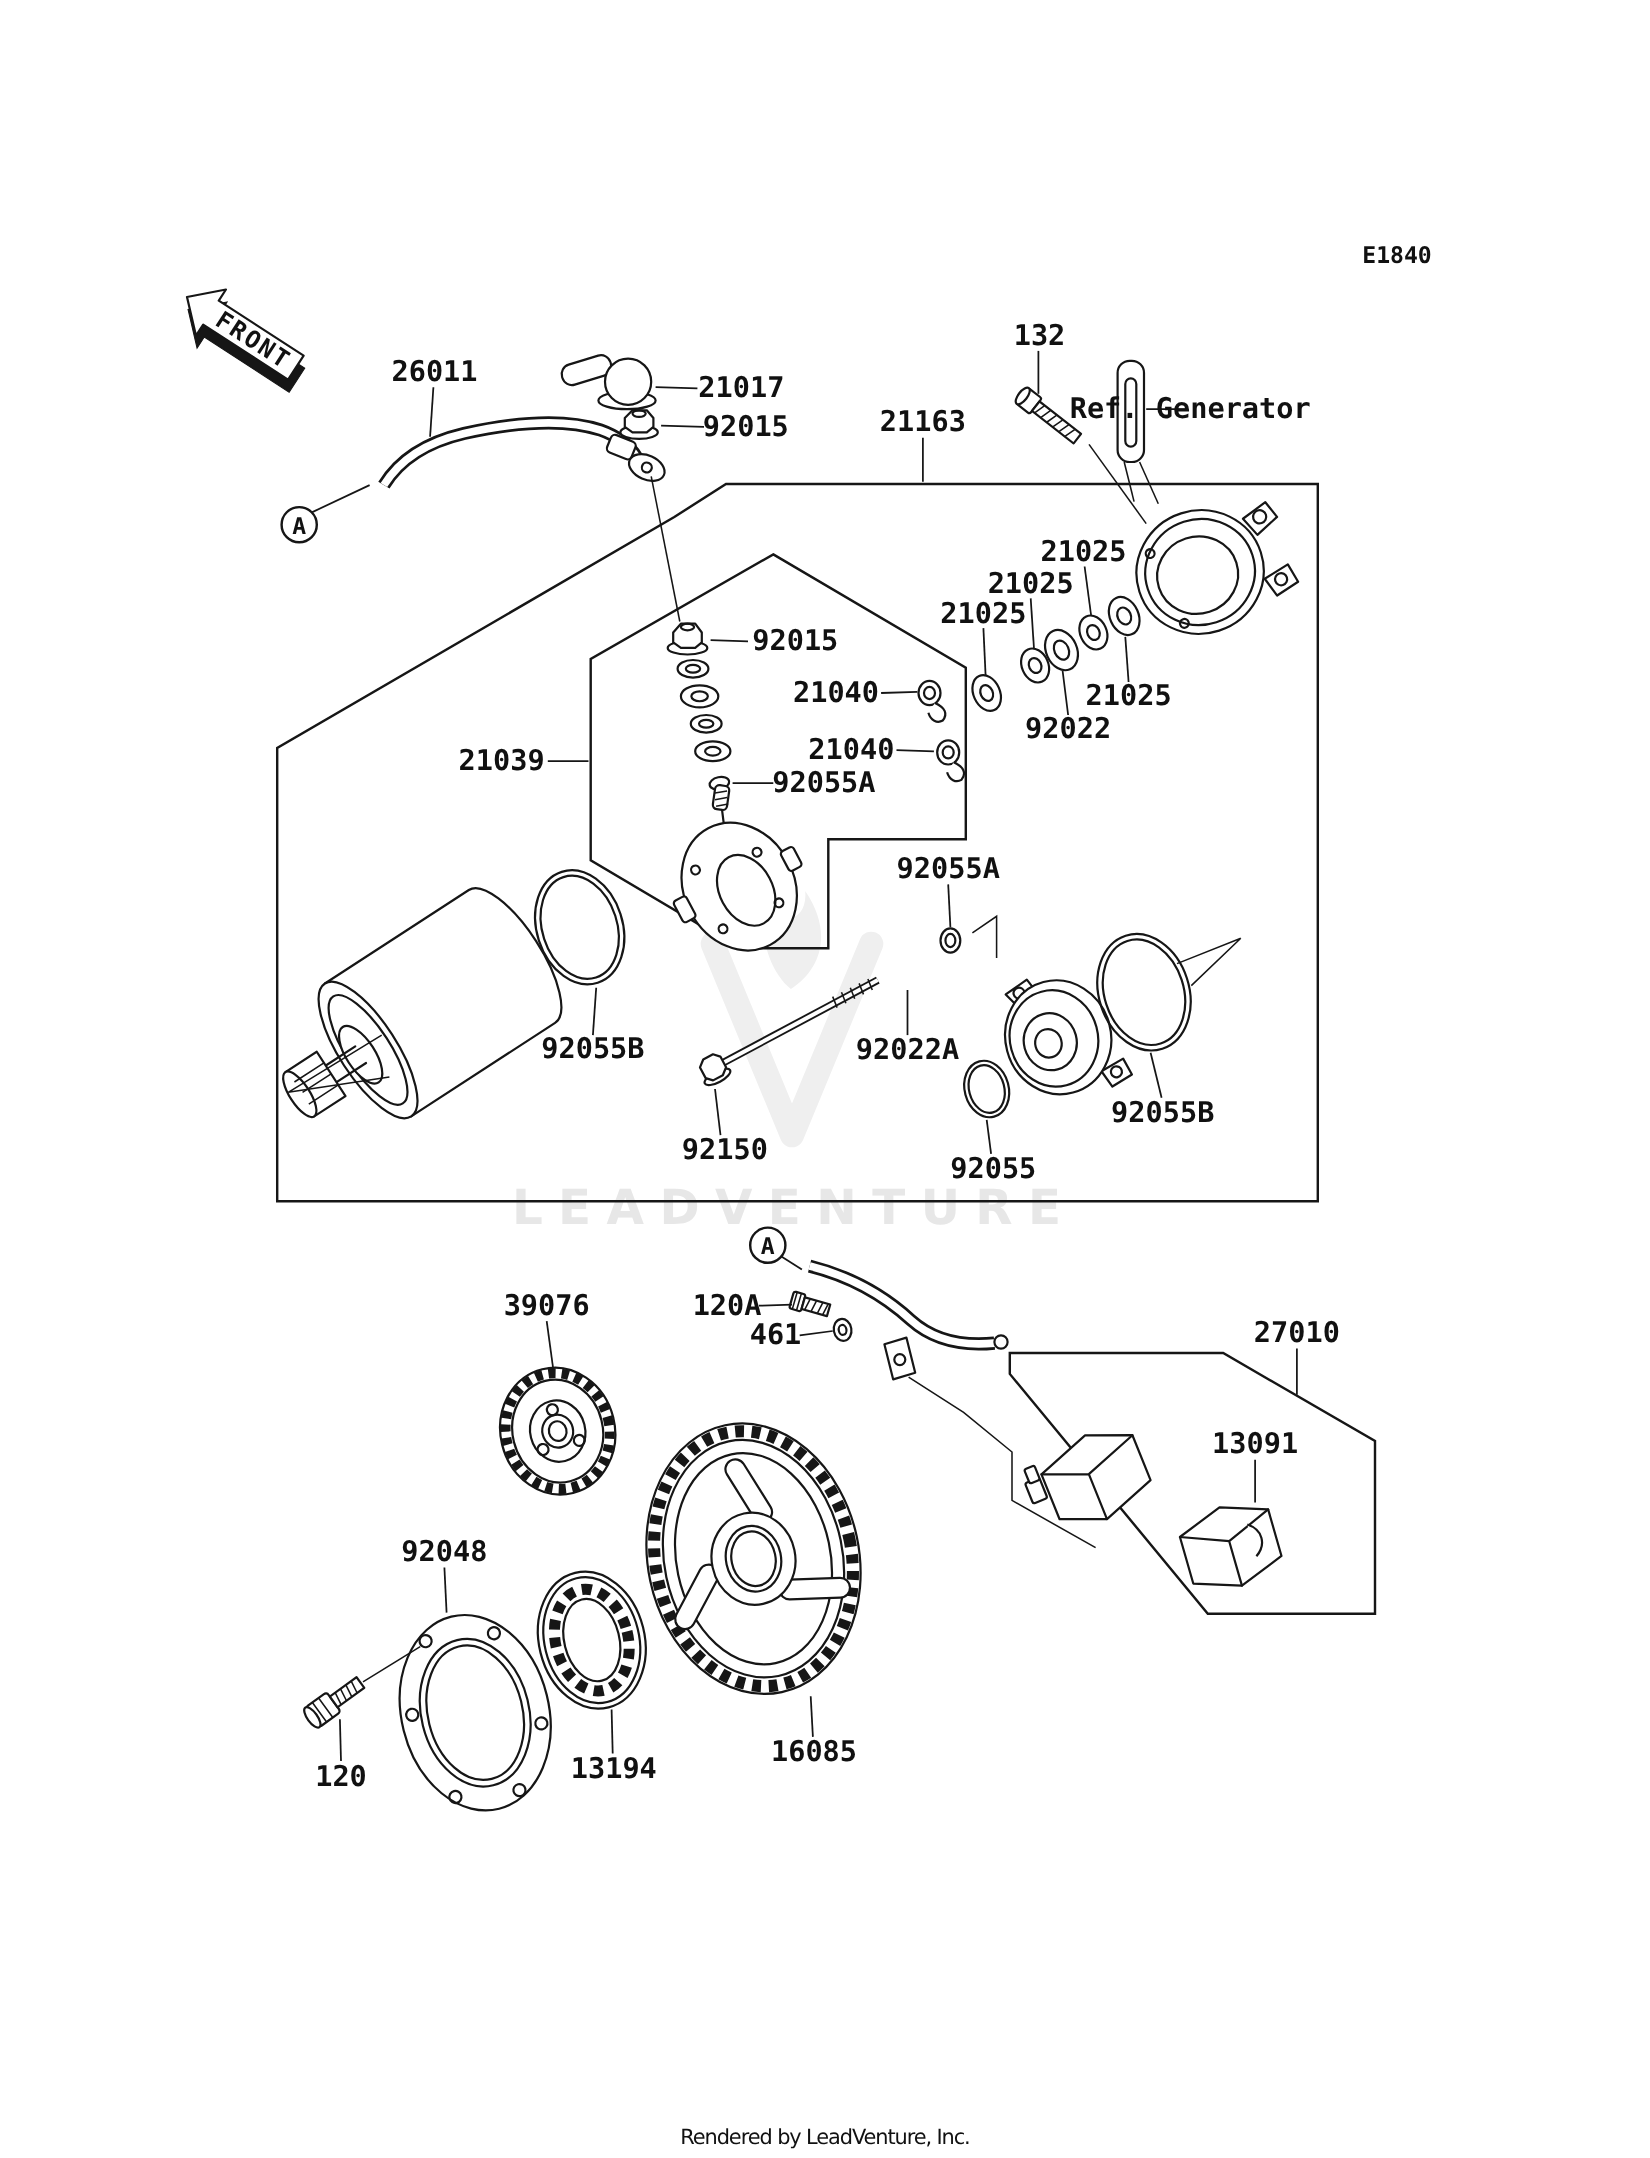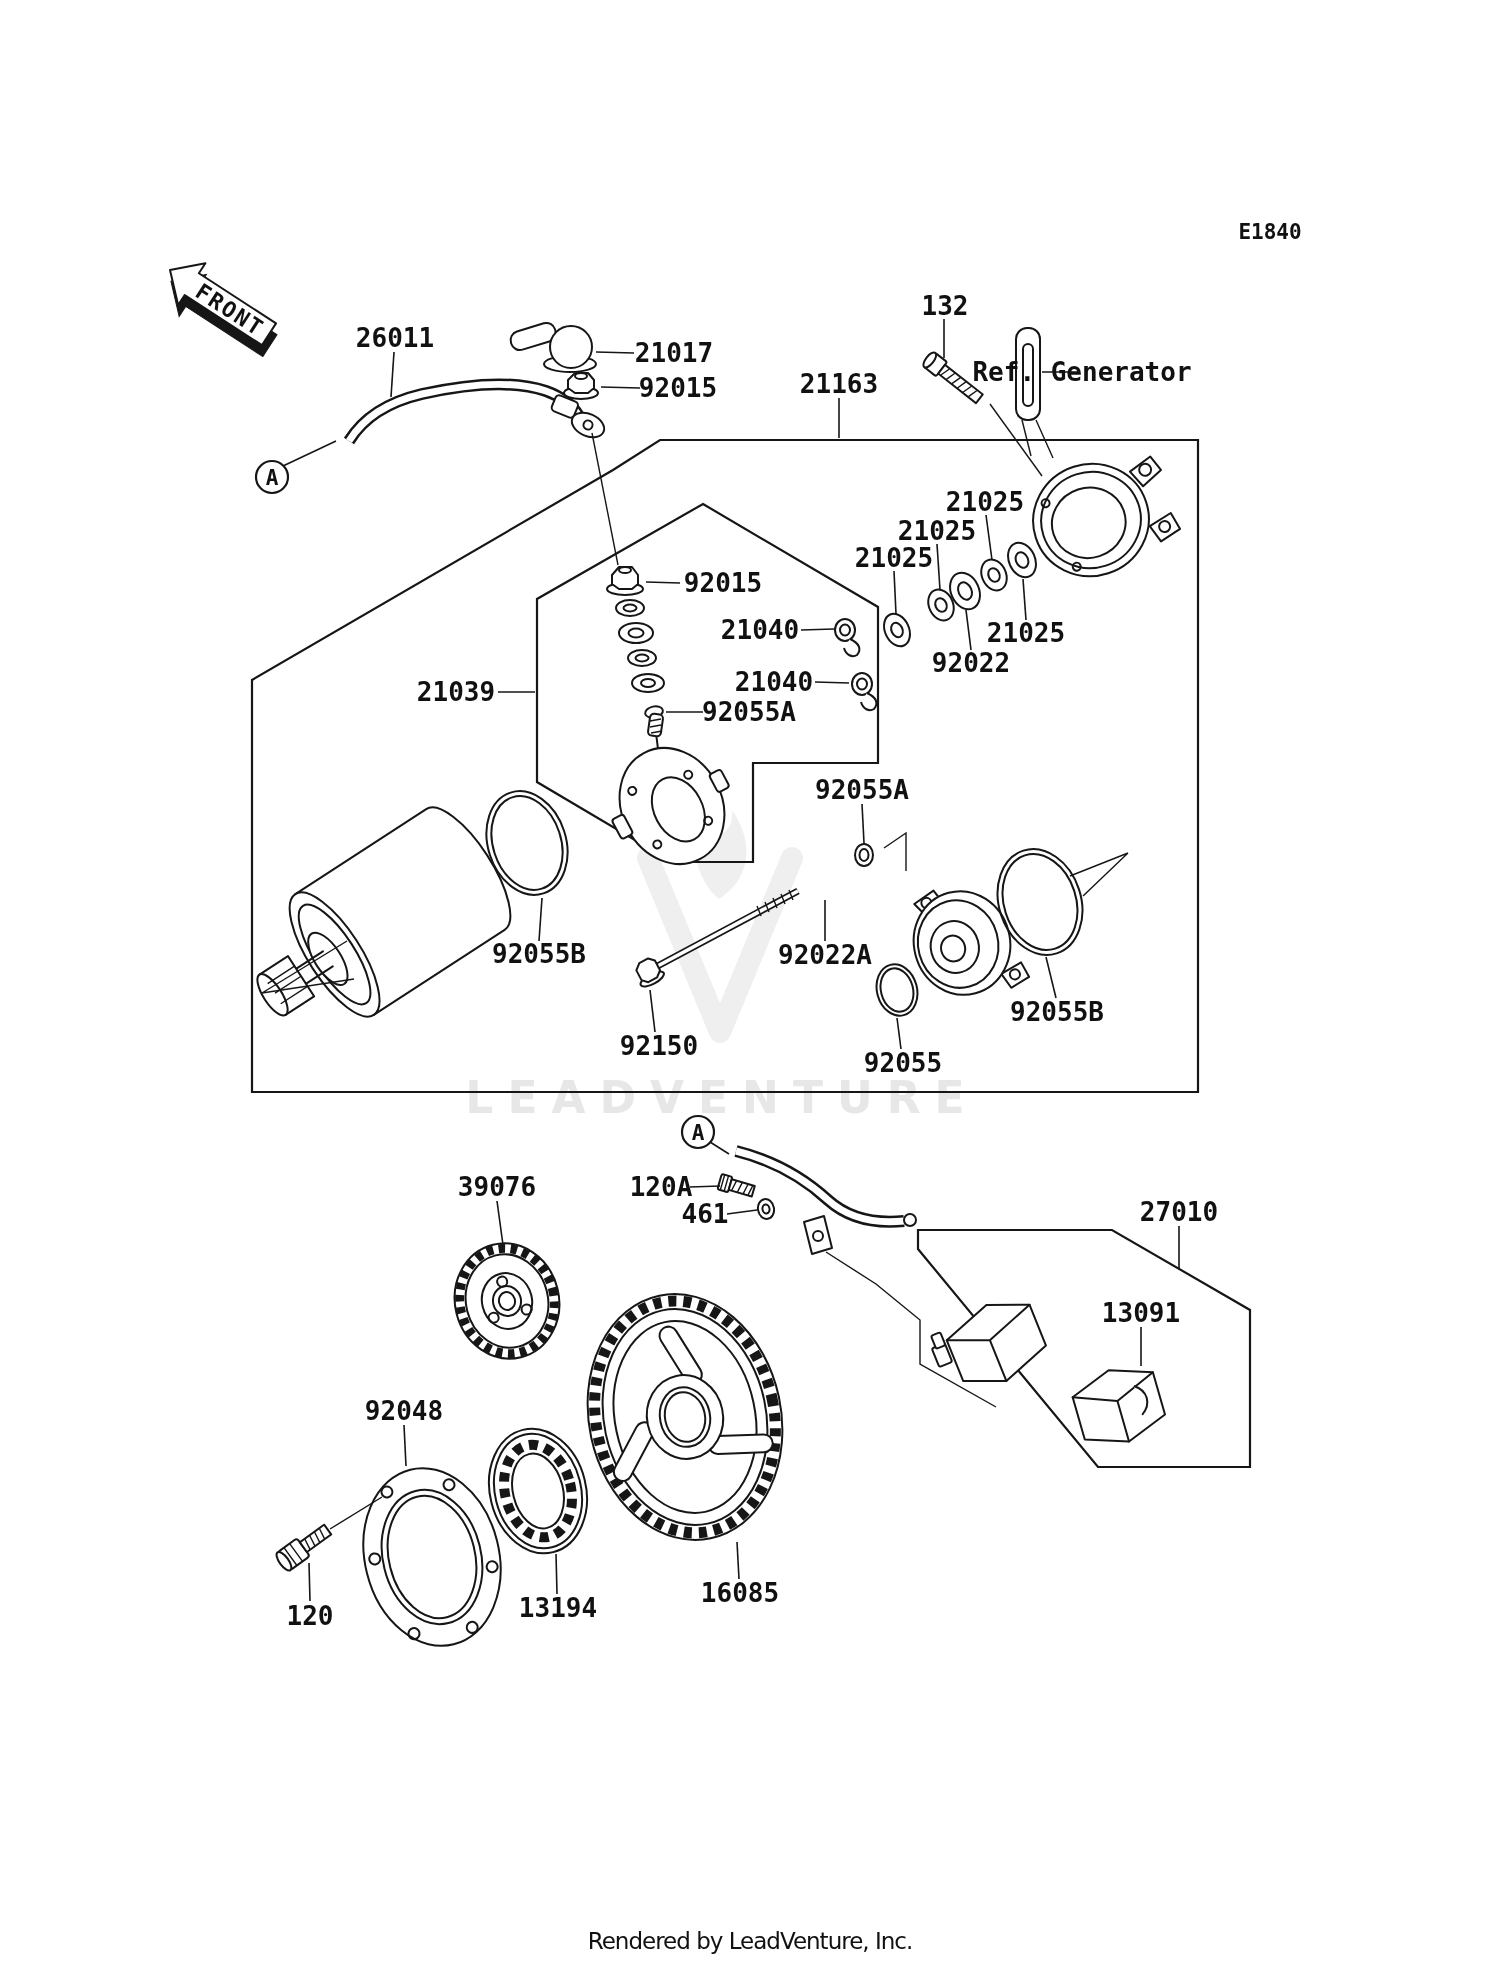--- a/index.html
+++ b/index.html
@@ -20,21 +20,21 @@
   .part-label{font-family:"DejaVu Sans Mono","Liberation Mono",monospace;font-weight:bold;
       font-size:26px;fill:#111;text-anchor:middle;dominant-baseline:central;}
   .leader{stroke:#161616;stroke-width:1.6;fill:none;}
   .code-label{font-family:"DejaVu Sans Mono","Liberation Mono",monospace;font-weight:bold;
       font-size:21px;fill:#111;text-anchor:middle;dominant-baseline:central;}
   .front-txt{font-family:"DejaVu Sans Mono","Liberation Mono",monospace;font-weight:bold;
       font-size:22px;fill:#111;text-anchor:middle;dominant-baseline:central;letter-spacing:2px;}
   .marker-txt{font-family:"DejaVu Sans Mono","Liberation Mono",monospace;font-weight:bold;
       font-size:21px;fill:#111;text-anchor:middle;dominant-baseline:central;}
   #footer{position:absolute;left:0;right:0;bottom:8px;text-align:center;color:#111;
-      font-family:"DejaVu Sans","Liberation Sans",sans-serif;font-size:23px;letter-spacing:-1px;}
+      font-family:"DejaVu Sans","Liberation Sans",sans-serif;font-size:19px;letter-spacing:-1px;}
 </style>
 </head>
 <body>
 
 <div id="page">
 <svg width="1500" height="1962" viewBox="0 0 1500 1962">
 
   <g>
     <path class="wm-logo" d="M648,858 L720,1032 L792,858"></path>
     <path d="M695,806 C700,845 735,842 732,810 C758,848 746,882 719,899 C698,882 688,845 695,806 Z" fill="#efefef" stroke="none"></path>

